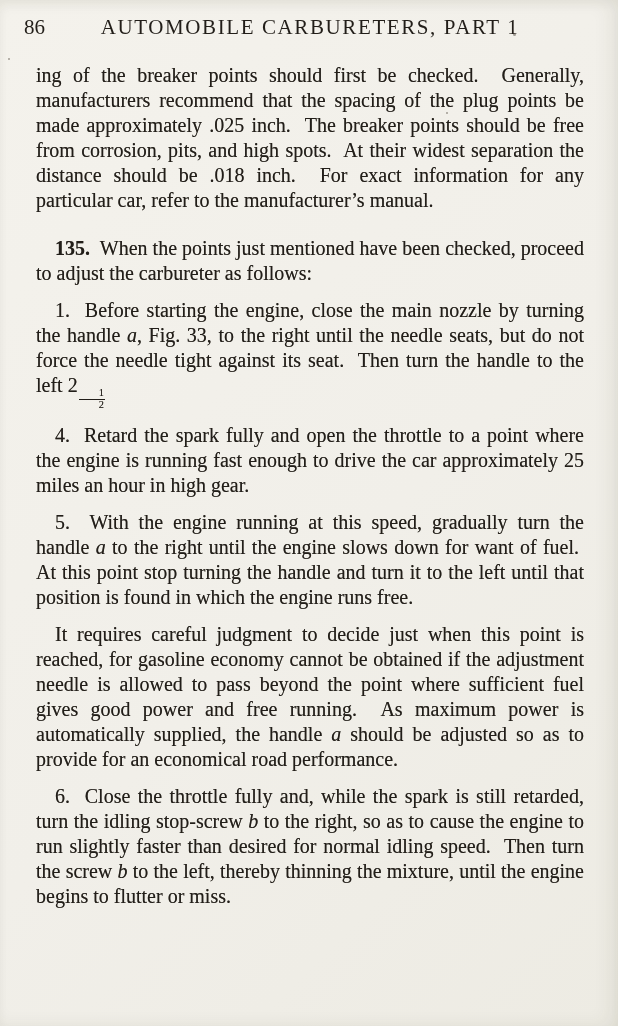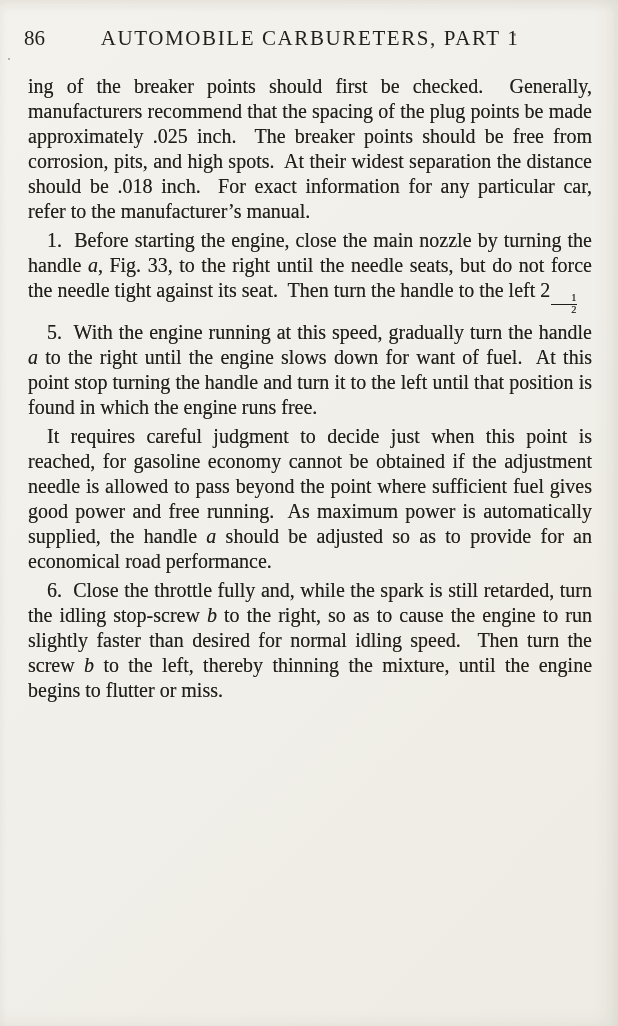--- a/index.html
+++ b/index.html
@@ -28,30 +28,30 @@
     height: 34px;
     margin-bottom: 16px;
   }
   .page-number {
     position: absolute;
     left: 0;
     top: 2px;
     font-size: 21px;
   }
   .page-title {
-    margin: 14px;
+    margin: 3px;
     text-align: center;
     font-size: 21px;
     font-weight: normal;
     letter-spacing: 1.6px;
     white-space: nowrap;
     padding-top: 2px;
   }
   .page-body p {
-    margin: 4px;
+    margin: 12px;
     font-size: 20px;
     line-height: 25px;
     text-align: justify;
     text-shadow: 0 0 0.45px rgba(30,25,18,0.55);
     hyphens: none;
   }
   .page-body p.indent { text-indent: 19px; }
   .page-body p.gap { margin-top: 23px; }
   .b { font-weight: bold; }
   .i { font-style: italic; }
@@ -75,24 +75,26 @@
 </head>
 <body>
 
 <div class="page">
   <header class="page-header">
     <span class="page-number">86</span>
     <h1 class="page-title">AUTOMOBILE CARBURETERS, PART 1</h1>
   </header>
   <main class="page-body">
       <p class=""><span>ing of the breaker points should first be checked.&nbsp; Generally, manufacturers recommend that the spacing of the plug points be made approximately .025 inch.&nbsp; The breaker points should be free from corrosion, pits, and high spots.&nbsp; At their widest separation the distance should be .018 inch.&nbsp; For exact information for any particular car, refer to the manufacturer’s manual.</span></p>
+      <p class="indent gap"><span class="b">135.</span><span>&nbsp; When the points just mentioned have been checked, proceed to adjust the carbureter as follows:</span></p>
       <p class="indent"><span>1.&nbsp; Before starting the engine, close the main nozzle by turning the handle </span><span class="i">a</span><span>, Fig. 33, to the right until the needle seats, but do not force the needle tight against its seat.&nbsp; Then turn the handle to the left 2</span><span class="frac">
           <span class="num">1</span>
           <span class="den">2</span>
         </span></p>
+      <p class="indent"><span>4.&nbsp; Retard the spark fully and open the throttle to a point where the engine is running fast enough to drive the car approximately 25 miles an hour in high gear.</span></p>
       <p class="indent"><span>5.&nbsp; With the engine running at this speed, gradually turn the handle </span><span class="i">a</span><span> to the right until the engine slows down for want of fuel.&nbsp; At this point stop turning the handle and turn it to the left until that position is found in which the engine runs free.</span></p>
       <p class="indent"><span>It requires careful judgment to decide just when this point is reached, for gasoline economy cannot be obtained if the adjustment needle is allowed to pass beyond the point where sufficient fuel gives good power and free running.&nbsp; As maximum power is automatically supplied, the handle </span><span class="i">a</span><span> should be adjusted so as to provide for an economical road performance.</span></p>
       <p class="indent"><span>6.&nbsp; Close the throttle fully and, while the spark is still retarded, turn the idling stop-screw </span><span class="i">b</span><span> to the right, so as to cause the engine to run slightly faster than desired for normal idling speed.&nbsp; Then turn the screw </span><span class="i">b</span><span> to the left, thereby thinning the mixture, until the engine begins to flutter or miss.</span></p>
     </main>
 <div class="speck" style="left: 513px; top: 33px; width: 3px; height: 3px;"></div>
     <div class="speck" style="left: 446px; top: 112px; width: 2px; height: 2px;"></div>
     <div class="speck" style="left: 8px; top: 58px; width: 2px; height: 2px;"></div>
   </div>
 
 </body></html>

